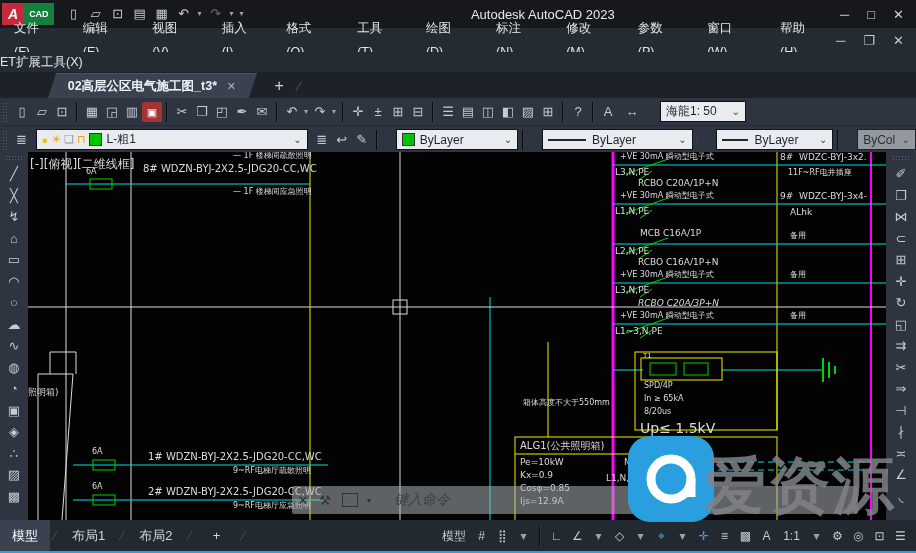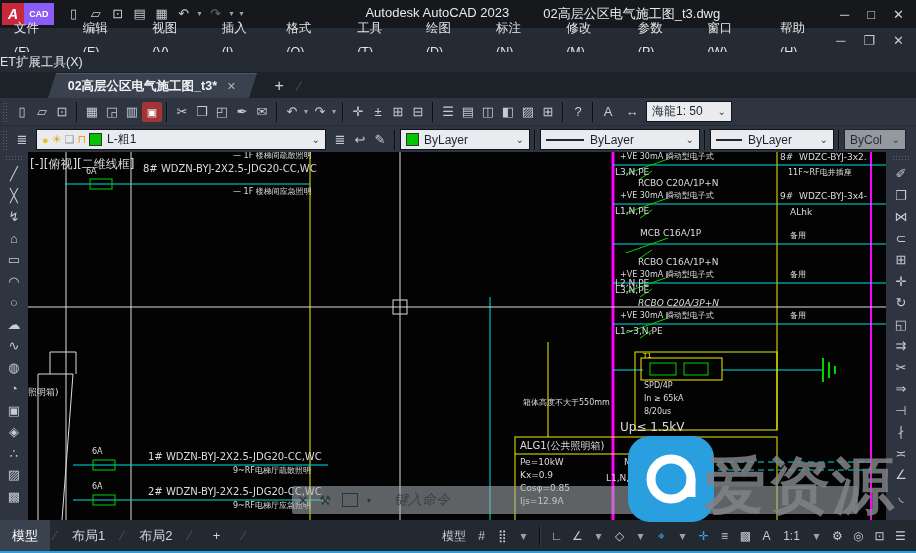--- a/index.html
+++ b/index.html
@@ -4,21 +4,21 @@
 <style>
   html,body{margin:0;padding:0;background:#000;}
   body{width:916px;height:553px;position:relative;overflow:hidden;
        font-family:"Liberation Sans",sans-serif;-webkit-font-smoothing:antialiased;
        border-bottom:2px solid #2a9fe0;box-sizing:border-box;}
   .abs{position:absolute;}
   
   #titlebar{left:0;top:0;width:916px;height:28px;background:#16181b;display:flex;align-items:center;color:#d9dde2;}
   #logo{display:flex;align-items:stretch;height:22px;margin-left:2px;}
   #logo .a{background:#c8283b;color:#fff;font-weight:bold;font-style:italic;padding:0 6px;font-size:14px;line-height:22px;}
-  #logo .cad{background:#8b5cf6;color:#fff;font-size:9px;font-weight:bold;padding:0 5px;line-height:22px;}
+  #logo .cad{background:#15803d;color:#fff;font-size:9px;font-weight:bold;padding:0 5px;line-height:22px;}
   .qat{display:flex;align-items:center;margin-left:10px;gap:2px;}
   .tbicon{display:inline-block;min-width:20px;height:20px;line-height:20px;text-align:center;color:#c3cbd5;font-size:13px;cursor:default;}
   .tbicon.caret{min-width:8px;font-size:8px;color:#9aa3ad;}
   .tbicon.dim{opacity:.45;}
   .tbicon.dwf{background:#a23434;color:#fff;border-radius:2px;font-size:11px;}
   .tbicon.txt{font-size:12px;padding:0 4px;}
   .tsep{width:1px;height:20px;background:#090b0d;border-right:1px solid #343b44;margin:0 4px;display:inline-block;}
   #title-center{flex:1;display:flex;justify-content:center;gap:34px;font-size:13px;color:#e6e9ec;}
   .winbtns{display:flex;gap:18px;margin-right:12px;font-size:13px;color:#cfd4da;}
   
@@ -33,21 +33,21 @@
   #doctab>*{transform:skewX(18deg);}
   #doctab .lbl{color:#f0f3f6;font-size:12.5px;font-weight:bold;white-space:nowrap;}
   #doctab .x{color:#aeb6bf;font-size:11px;}
   #addtab{color:#cfd6de;font-size:16px;margin-left:22px;line-height:24px;}
   .tabslash{color:#46505c;margin-left:14px;font-size:14px;line-height:24px;}
   
   .toolbar{left:0;width:916px;height:27px;background:#2e3540;display:flex;align-items:center;}
   #toolbar1{top:98px;}
   #toolbar2{top:125px;border-top:1px solid #262c35;}
   .grip{width:7px;height:20px;margin:0 3px 0 2px;background-image:radial-gradient(#5a646f 1px,transparent 1px);background-size:3px 3px;}
-  .combo{display:flex;align-items:center;background:#e9ebee;border:1px solid #10141a;height:19px;font-size:12px;color:#1a2430;padding:0 5px;white-space:nowrap;}
+  .combo{display:flex;align-items:center;background:#e9ebee;border:1px solid #10141a;height:19px;font-size:12px;color:#1a2430;padding:0 5px;white-space:nowrap;margin-left:14px;}
   .combo::after{content:"⌄";margin-left:auto;color:#444;font-size:10px;padding-left:6px;}
   .combo .sw{width:11px;height:11px;margin-right:5px;border:1px solid #333;}
   .combo .lt{width:38px;border-top:2px solid #23282e;margin-right:6px;}
   .combo.grayed{opacity:.55;}
   .combo .mini{font-size:11px;margin-right:3px;}
   
   .vtoolbar{top:152px;width:28px;height:368px;background:#2e3540;display:flex;flex-direction:column;align-items:center;}
   #drawbar{left:0;}
   #modifybar{left:886px;width:30px;}
   .vgrip{width:18px;height:6px;margin:3px 0 2px;background-image:radial-gradient(#5a646f 1px,transparent 1px);background-size:3px 3px;}
@@ -89,21 +89,20 @@
       <span class="tbicon">▤</span>
       <span class="tbicon">▦</span>
       <span class="tbicon">↶</span>
       <span class="tbicon caret">▾</span>
       <span class="tbicon dim">↷</span>
       <span class="tbicon caret">▾</span>
       <span class="tbicon caret">▾</span>
     </div>
   <div id="title-center">
     <span>Autodesk AutoCAD 2023</span>
-    <span>02高层公区电气施工图_t3.dwg</span>
   </div>
   <div class="winbtns">
     <span>─</span>
     <span>□</span>
     <span>✕</span>
   </div>
 </div>
 
 <div id="menubar" class="abs">
   <div style="display:flex">
@@ -327,35 +326,35 @@
       <span class="ctext" style="left: 592px; top: 1px; color: rgb(220, 220, 220); font-size: 8px;">+VE 30mA 瞬动型电子式</span>
       <span class="ctext" style="left: 587px; top: 16px; color: rgb(220, 220, 220); font-size: 9px;">L3,N,PE</span>
       <span class="ctext" style="left: 752px; top: 1px; color: rgb(220, 220, 220); font-size: 9px;">8#  WDZC-BYJ-3x2.</span>
       <span class="ctext" style="left: 760px; top: 17px; color: rgb(220, 220, 220); font-size: 8px;">11F~RF电井插座</span>
       <span class="ctext" style="left: 610px; top: 27px; color: rgb(220, 220, 220); font-size: 9px;">RCBO C20A/1P+N</span>
       <span class="ctext" style="left: 592px; top: 40px; color: rgb(220, 220, 220); font-size: 8px;">+VE 30mA 瞬动型电子式</span>
       <span class="ctext" style="left: 587px; top: 55px; color: rgb(220, 220, 220); font-size: 9px;">L1,N,PE</span>
       <span class="ctext" style="left: 752px; top: 40px; color: rgb(220, 220, 220); font-size: 9px;">9#  WDZC-BYJ-3x4-</span>
       <span class="ctext" style="left: 762px; top: 56px; color: rgb(220, 220, 220); font-size: 9px;">ALhk</span>
       <span class="ctext" style="left: 612px; top: 77px; color: rgb(220, 220, 220); font-size: 9px;">MCB C16A/1P</span>
-      <span class="ctext" style="left: 587px; top: 95px; color: rgb(220, 220, 220); font-size: 9px; margin-top: 32px;">L2,N,PE</span>
+      <span class="ctext" style="left: 587px; top: 95px; color: rgb(220, 220, 220); font-size: 9px;">L2,N,PE</span>
       <span class="ctext" style="left: 762px; top: 80px; color: rgb(220, 220, 220); font-size: 8px;">备用</span>
       <span class="ctext" style="left: 610px; top: 106px; color: rgb(220, 220, 220); font-size: 9px;">RCBO C16A/1P+N</span>
       <span class="ctext" style="left: 592px; top: 119px; color: rgb(220, 220, 220); font-size: 8px;">+VE 30mA 瞬动型电子式</span>
       <span class="ctext" style="left: 587px; top: 134px; color: rgb(220, 220, 220); font-size: 9px;">L3,N,PE</span>
       <span class="ctext" style="left: 762px; top: 119px; color: rgb(220, 220, 220); font-size: 8px;">备用</span>
       <span class="ctext" style="left: 610px; top: 147px; color: rgb(220, 220, 220); font-size: 9px; font-style: italic;">RCBO C20A/3P+N</span>
       <span class="ctext" style="left: 592px; top: 160px; color: rgb(220, 220, 220); font-size: 8px;">+VE 30mA 瞬动型电子式</span>
       <span class="ctext" style="left: 587px; top: 175px; color: rgb(220, 220, 220); font-size: 9px;">L1~3,N,PE</span>
       <span class="ctext" style="left: 762px; top: 160px; color: rgb(220, 220, 220); font-size: 8px;">备用</span>
       <span class="ctext" style="left: 615px; top: 201px; color: rgb(240, 240, 0); font-size: 7px;">T1</span>
       <span class="ctext" style="left: 616px; top: 230px; color: rgb(220, 220, 220); font-size: 8px;">SPD/4P</span>
       <span class="ctext" style="left: 616px; top: 243px; color: rgb(220, 220, 220); font-size: 8px;">In ≥ 65kA</span>
       <span class="ctext" style="left: 616px; top: 256px; color: rgb(220, 220, 220); font-size: 8px;">8/20us</span>
-      <span class="ctext" style="left: 592px; top: 269px; color: rgb(220, 220, 220); font-size: 12px;">Up≤ 1.5kV</span>
+      <span class="ctext" style="left: 612px; top: 269px; color: rgb(220, 220, 220); font-size: 14px;">Up≤ 1.5kV</span>
       <span class="ctext" style="left: 495px; top: 247px; color: rgb(220, 220, 220); font-size: 8px;">箱体高度不大于550mm</span>
       <span class="ctext" style="left: 492px; top: 288px; color: rgb(220, 220, 220); font-size: 10px;">ALG1(公共照明箱)</span>
       <span class="ctext" style="left: 492px; top: 306px; color: rgb(220, 220, 220); font-size: 9px;">Pe=10kW</span>
       <span class="ctext" style="left: 492px; top: 319px; color: rgb(220, 220, 220); font-size: 9px;">Kx=0.9</span>
       <span class="ctext" style="left: 492px; top: 332px; color: rgb(220, 220, 220); font-size: 9px;">Cosφ=0.85</span>
       <span class="ctext" style="left: 492px; top: 345px; color: rgb(220, 220, 220); font-size: 9px;">Ijs=12.9A</span>
       <span class="ctext" style="left: 596px; top: 306px; color: rgb(220, 220, 220); font-size: 9px;">MCB C16A/1P</span>
       <span class="ctext" style="left: 578px; top: 322px; color: rgb(220, 220, 220); font-size: 9px;">L1,N,PE</span>
       <span class="ctext" style="left: 0px; top: 236px; color: rgb(220, 220, 220); font-size: 9px;">照明箱)</span>
       <span class="ctext" style="left: 64px; top: 296px; color: rgb(220, 220, 220); font-size: 8px;">6A</span>

